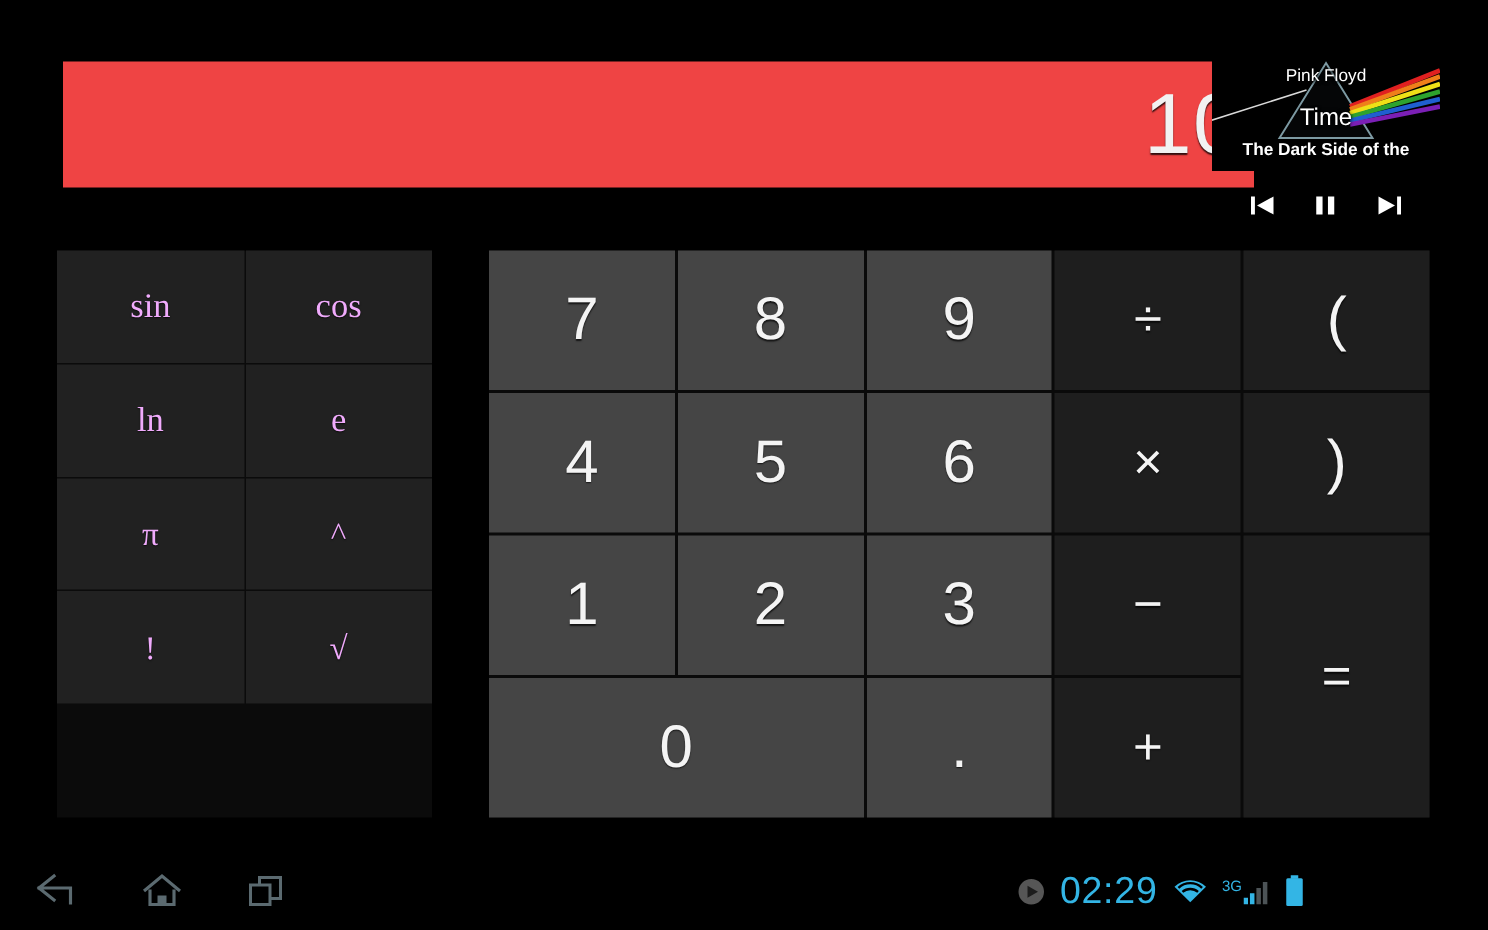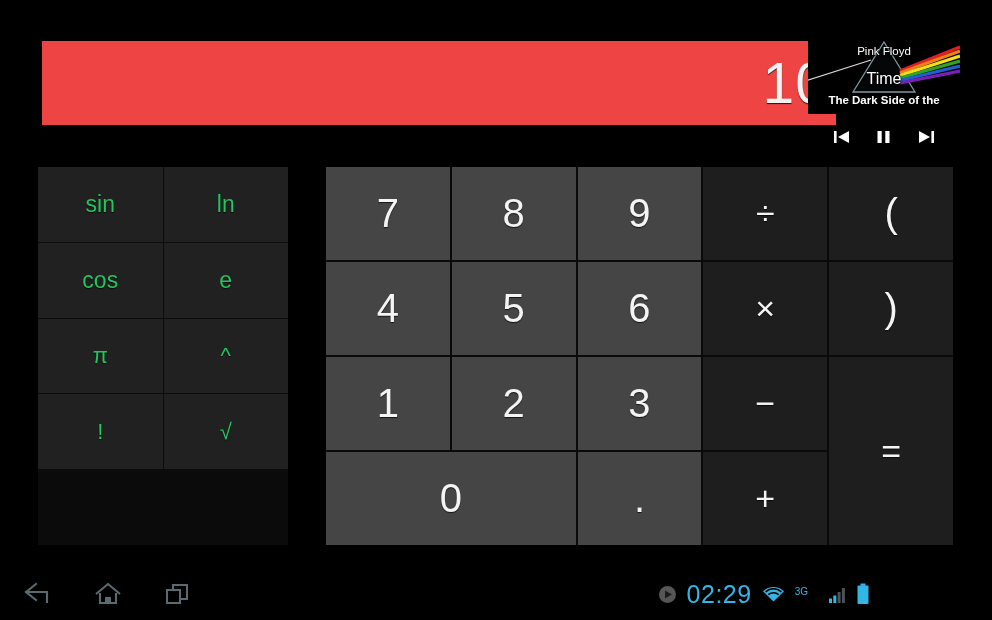--- a/index.html
+++ b/index.html
@@ -70,23 +70,23 @@
     width: 250px; height: 378px;
     display: grid;
     grid-template-columns: 1fr 1fr;
     grid-template-rows: repeat(5, 1fr);
     gap: 1px;
     background: #0b0b0b;
   }
   .fkey {
     background: #212121;
     border: none;
-    color: #22c55e;
+    color: #f0abfc;
     font-size: 23px;
-    font-family: Liberation Sans, sans-serif;
+    font-family: Liberation Serif, serif;
     display: flex; align-items: center; justify-content: center;
     cursor: pointer;
     text-shadow: 0 1px 1px rgba(0,0,0,.7);
   }
   .fkey.sym { font-size: 22px; }
 
   
   #keypad {
     position: absolute; left: 326px; top: 167px;
     width: 627px; height: 378px;
@@ -142,21 +142,21 @@
     margin-left: auto; margin-right: 14px;
     display: flex; align-items: center; gap: 10px;
   }
   #status-clock {
     color: #33b5e5;
     font-size: 25px;
     font-family: "Liberation Sans", sans-serif;
     letter-spacing: 0.5px;
   }
   .status-icon { display: flex; align-items: center; }
-  #signal-3g { position: relative; display: flex; align-items: flex-end; gap: 20px; }
+  #signal-3g { position: relative; display: flex; align-items: flex-end; }
   #label-3g {
     color: #33b5e5;
     font-size: 10px;
     line-height: 1;
     margin-right: 1px;
     align-self: flex-start;
     margin-top: 1px;
   }
 </style>
 </head>
@@ -208,22 +208,22 @@
         <svg width="19" height="16" viewBox="0 0 19 16">
           <polygon points="3,2 3,14 14,8" fill="#fff"></polygon>
           <rect x="15.4" y="2" width="2.6" height="12" fill="#fff"></rect>
         </svg>
       </button>
     </div>
   </div>
 
   <div id="func-pad">
     <button class="fkey">sin</button>
+    <button class="fkey">cos</button>
     <button class="fkey">ln</button>
-    <button class="fkey">cos</button>
     <button class="fkey">e</button>
     <button class="fkey sym">π</button>
     <button class="fkey sym">^</button>
     <button class="fkey sym">!</button>
     <button class="fkey sym">√</button>
   </div>
 
   <div id="keypad">
     <button class="key num">7</button>
     <button class="key num">8</button>

